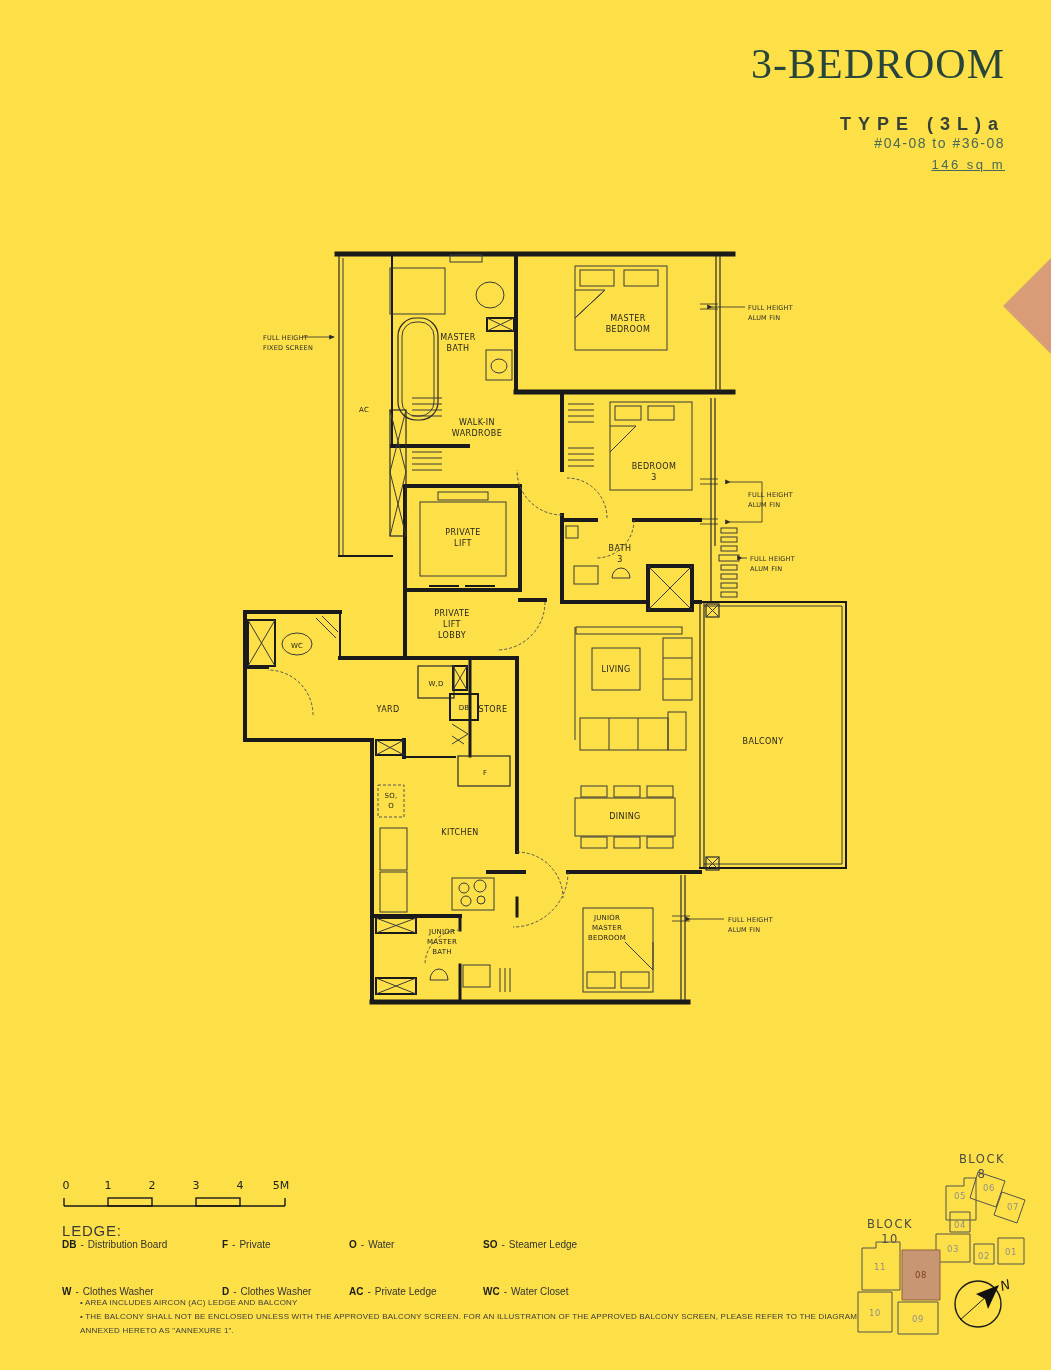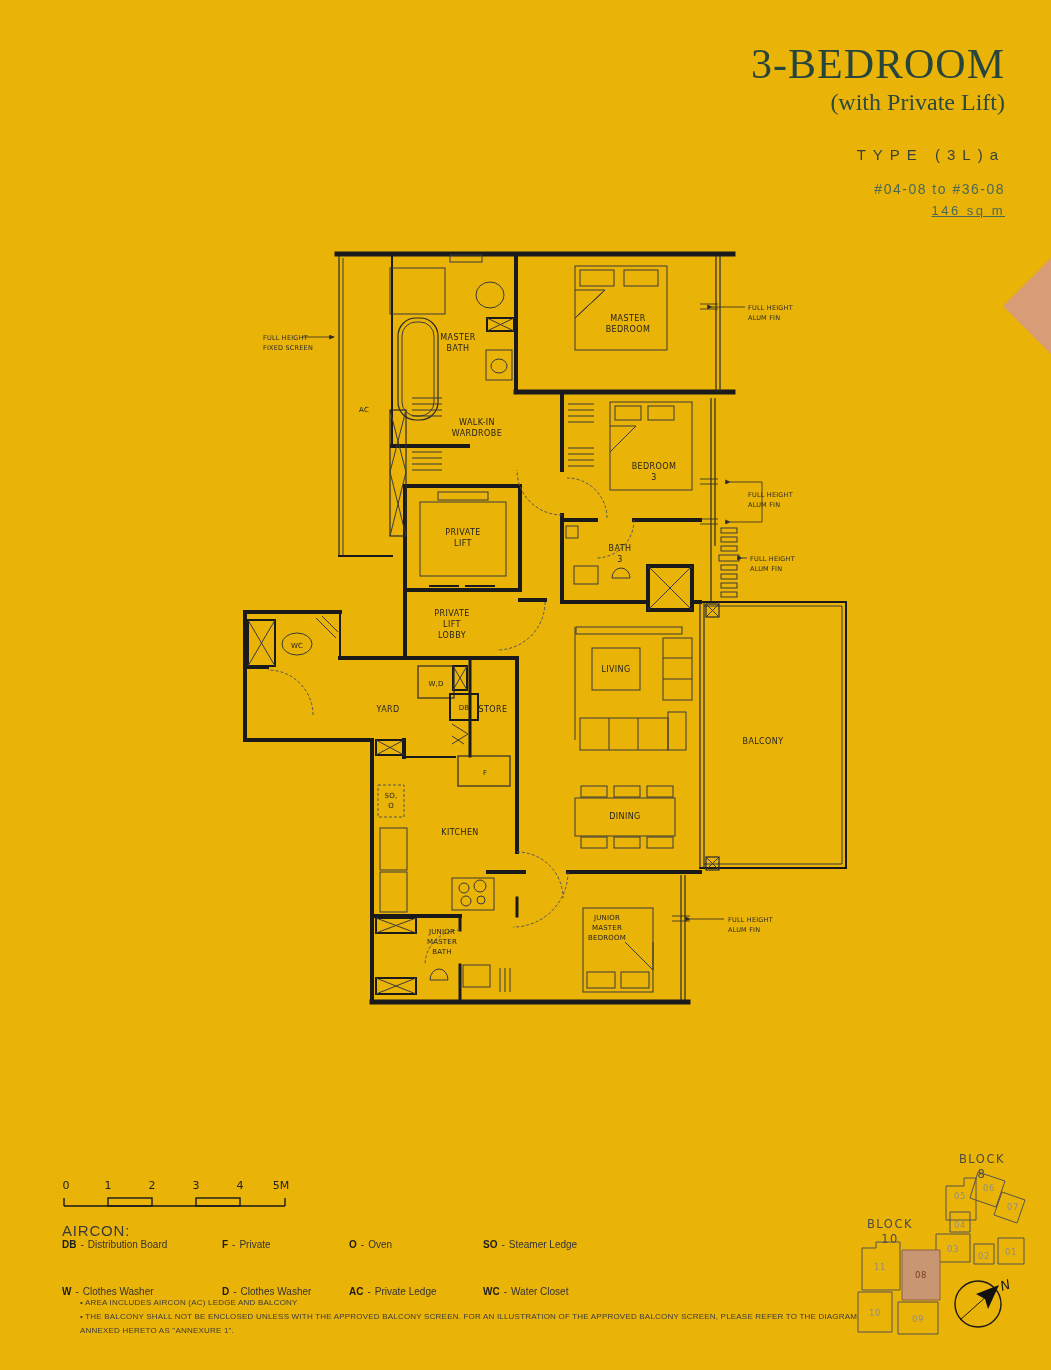--- a/index.html
+++ b/index.html
@@ -1,25 +1,25 @@
 <!DOCTYPE html>
 <html><head>
 <meta charset="utf-8">
 <style>
   html,body{margin:0;padding:0;}
-  .page{position:relative;width:1051px;height:1370px;background:#eab308;overflow:hidden;
+  .page{position:relative;width:1051px;height:1370px;background:#fde047;overflow:hidden;
         font-family:"Liberation Sans","DejaVu Sans",sans-serif;}
   
   .hdr{position:absolute;top:42px;right:46px;text-align:right;}
   .hdr .title{font-family:"Liberation Serif","DejaVu Serif",serif;font-size:42px;line-height:44px;
               color:#27453b;letter-spacing:1px;font-weight:400;}
   .hdr .subtitle{font-family:"Liberation Serif","DejaVu Serif",serif;font-size:24px;line-height:32px;
               color:#2c4a3f;}
-  .hdr .type{margin-top:28px;font-size:15px;font-weight:normal;letter-spacing:7px;color:#37413a;}
-  .hdr .units{margin-top:18px;font-size:14px;letter-spacing:1.5px;color:#4a685a;}
+  .hdr .type{margin-top:28px;font-size:18px;font-weight:bold;letter-spacing:7px;color:#37413a;}
+  .hdr .units{font-size:14px;letter-spacing:1.5px;color:#4a685a;}
   .hdr .area{margin-top:6px;font-size:13px;letter-spacing:2.5px;color:#4a685a;text-decoration:underline;}
   
   svg.plan{position:absolute;left:0;top:0;}
   svg text{font-family:"DejaVu Sans","Liberation Sans",sans-serif;}
   .rm{font-size:8px;fill:#1f1f1f;letter-spacing:.4px;text-anchor:middle;}
   .sm{font-size:7px;fill:#1f1f1f;letter-spacing:.2px;text-anchor:middle;}
   .an{font-size:6.5px;fill:#2b2b2b;letter-spacing:.2px;}
   .w5{stroke:#1a1a1a;stroke-width:5;fill:none;stroke-linecap:square;}
   .w4{stroke:#1a1a1a;stroke-width:4;fill:none;stroke-linecap:square;}
   .w3{stroke:#1a1a1a;stroke-width:3;fill:none;stroke-linecap:square;}
@@ -43,21 +43,20 @@
   
   .notes{position:absolute;left:80px;top:1296px;width:800px;font-size:8px;color:#3b3b3b;line-height:14px;letter-spacing:.2px;}
 </style>
 </head>
 <body>
 
 <div class="page">
 
   <div class="hdr">
     <div class="title">3-BEDROOM</div>
-    <div class="subtitle">(with Private Lift)</div>
     <div class="type">TYPE (3L)a</div>
     <div class="units">#04-08 to #36-08</div>
     <div class="area">146 sq m</div>
   </div>
 
   <svg class="plan" width="1051" height="1370" viewBox="0 0 1051 1370">
     <defs>
       <marker id="arrL" markerWidth="8" markerHeight="8" refX="1" refY="3" orient="auto">
         <path d="M7 0 L0 3 L7 6 Z" fill="#2b2b2b"></path>
       </marker>
@@ -382,25 +381,25 @@
 
     <g>
       <circle cx="978" cy="1304" r="23" fill="none" stroke="#1a1a1a" stroke-width="1.4"></circle>
       <line x1="960" y1="1320" x2="997" y2="1287" stroke="#1a1a1a" stroke-width="1"></line>
       <path d="M999 1285 L976 1294 L985 1299 L988 1309 Z" fill="#111"></path>
       <text x="1002" y="1291" font-size="13" font-style="italic" fill="#1a1a1a" transform="rotate(-18 1002 1291)">N</text>
     </g>
   </svg>
 
   <div class="legend">
-    <div class="lh">AIRCON:</div>
+    <div class="lh">LEDGE:</div>
     <div class="grid">
       <div class="li"><b>DB</b><span class="sep">-</span><span>Distribution Board</span></div>
       <div class="li"><b>F</b><span class="sep">-</span><span>Private</span></div>
-      <div class="li"><b>O</b><span class="sep">-</span><span>Oven</span></div>
+      <div class="li"><b>O</b><span class="sep">-</span><span>Water</span></div>
       <div class="li"><b>SO</b><span class="sep">-</span><span>Steamer Ledge</span></div>
       <div class="li"><b>W</b><span class="sep">-</span><span>Clothes Washer</span></div>
       <div class="li"><b>D</b><span class="sep">-</span><span>Clothes Washer</span></div>
       <div class="li"><b>AC</b><span class="sep">-</span><span>Private Ledge</span></div>
       <div class="li"><b>WC</b><span class="sep">-</span><span>Water Closet</span></div>
     </div>
   </div>
 
   <div class="notes">
     <div>• AREA INCLUDES AIRCON (AC) LEDGE AND BALCONY</div>

